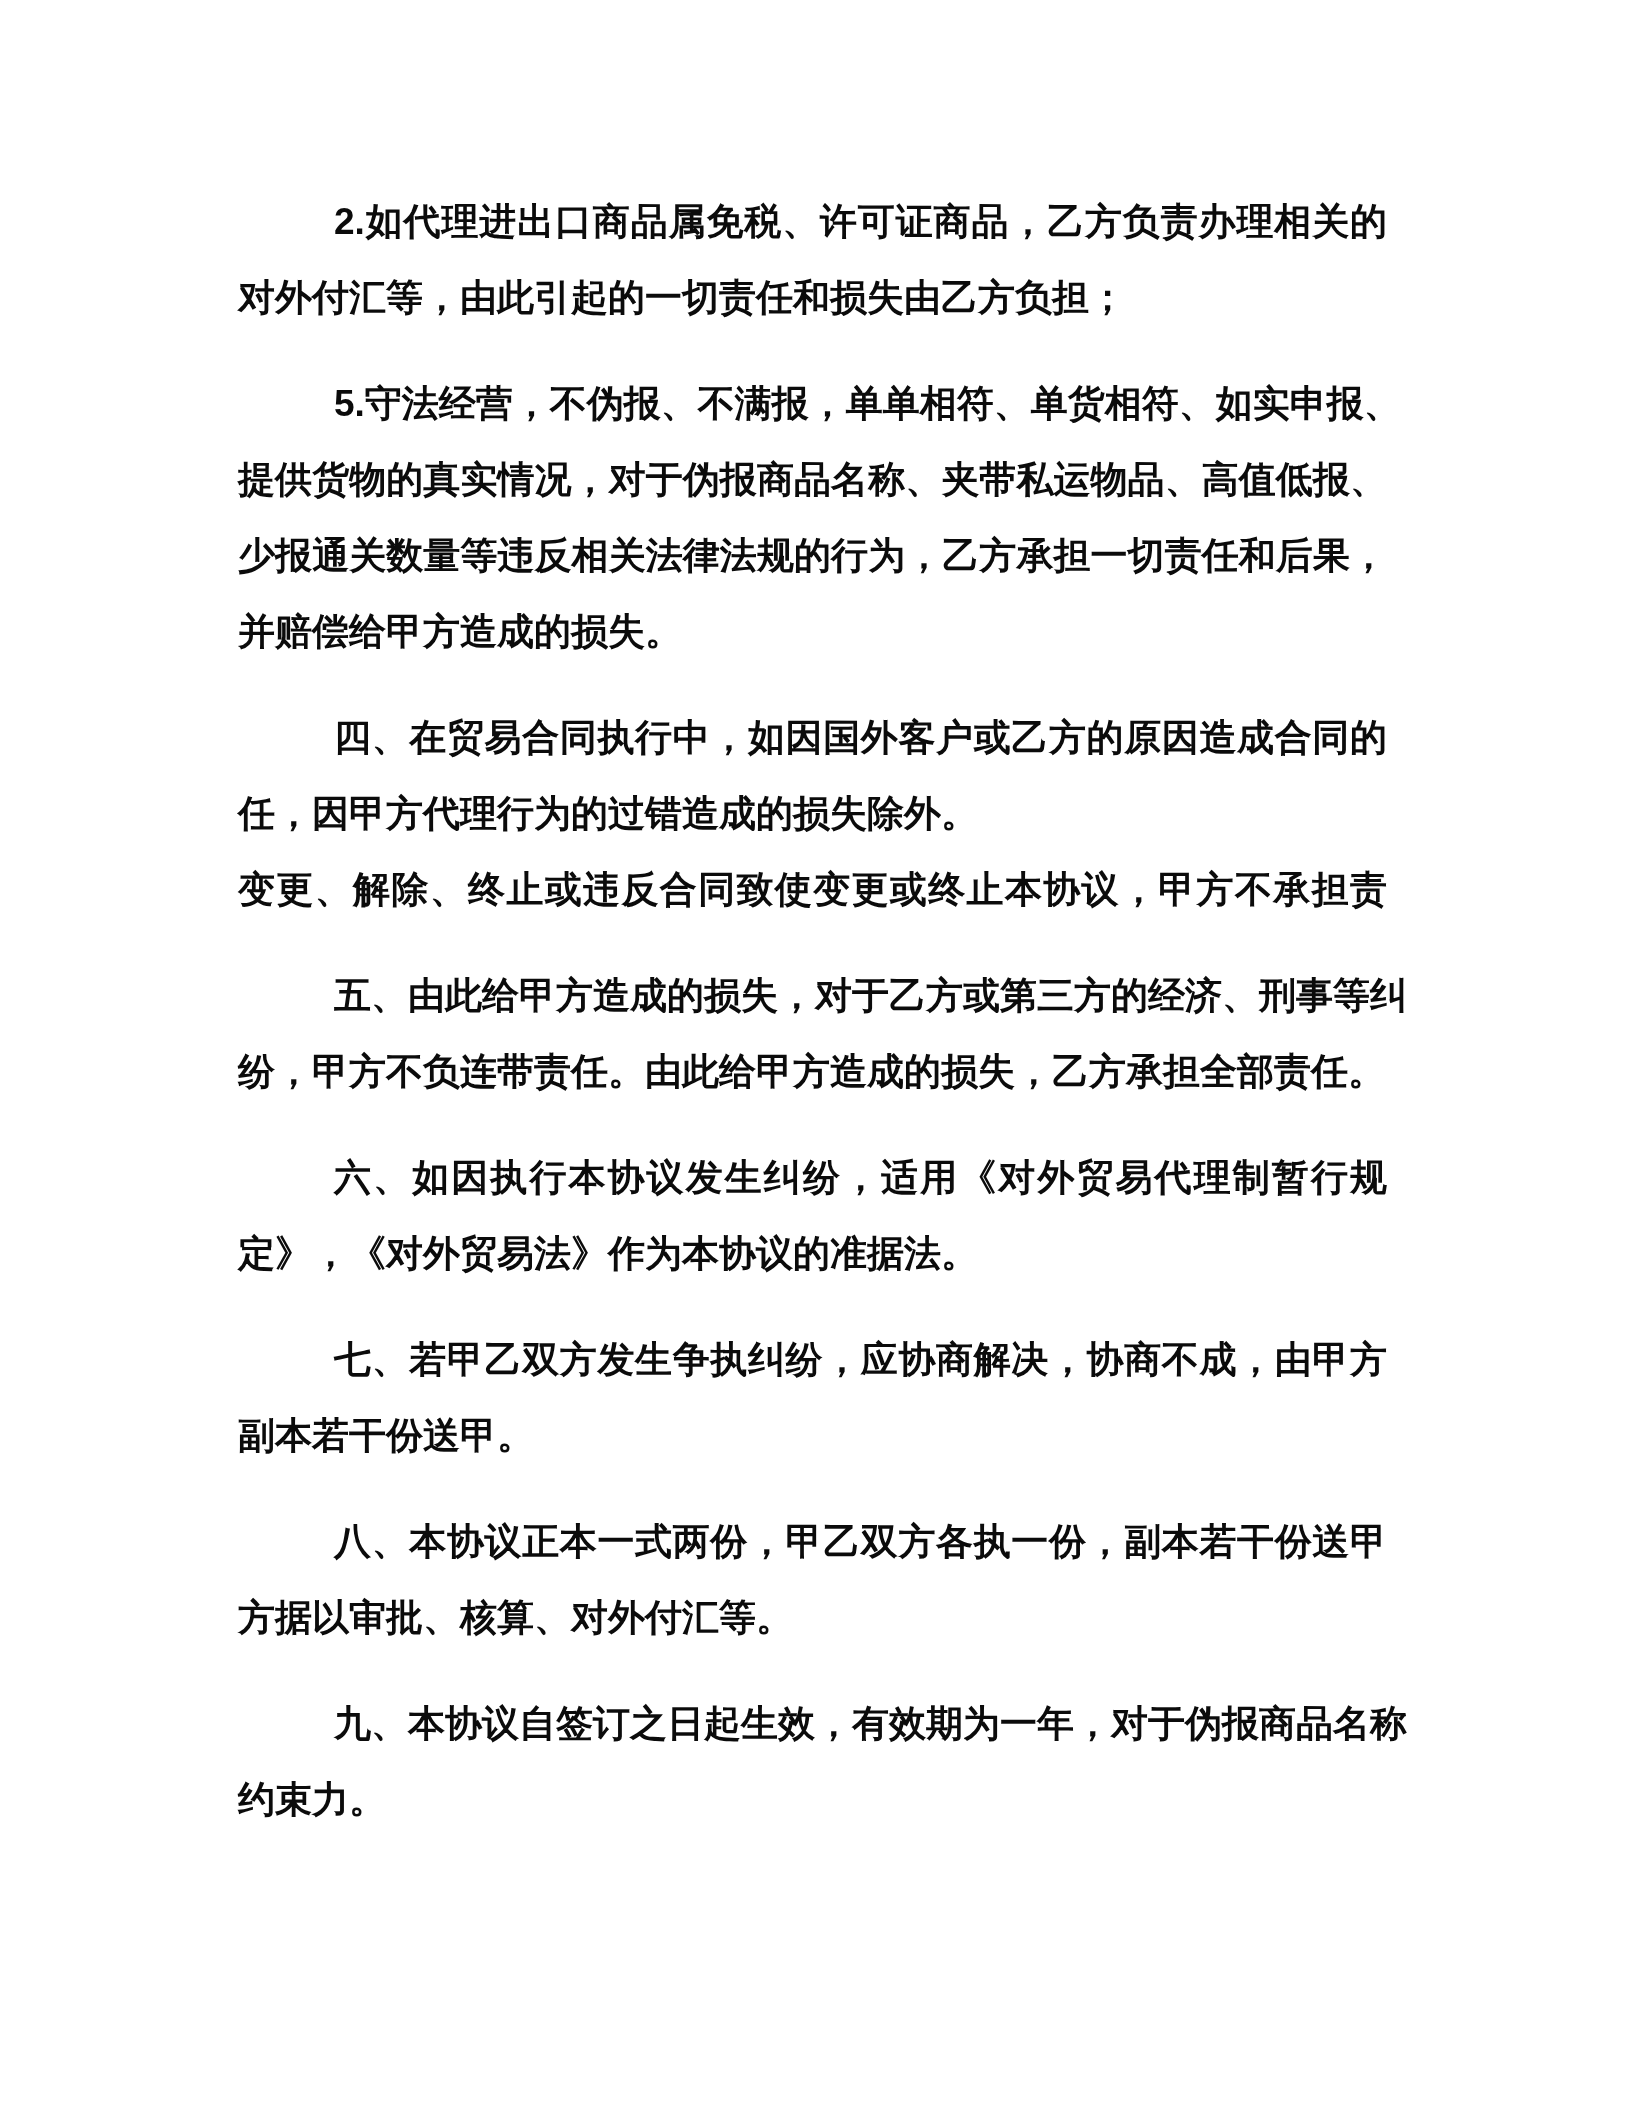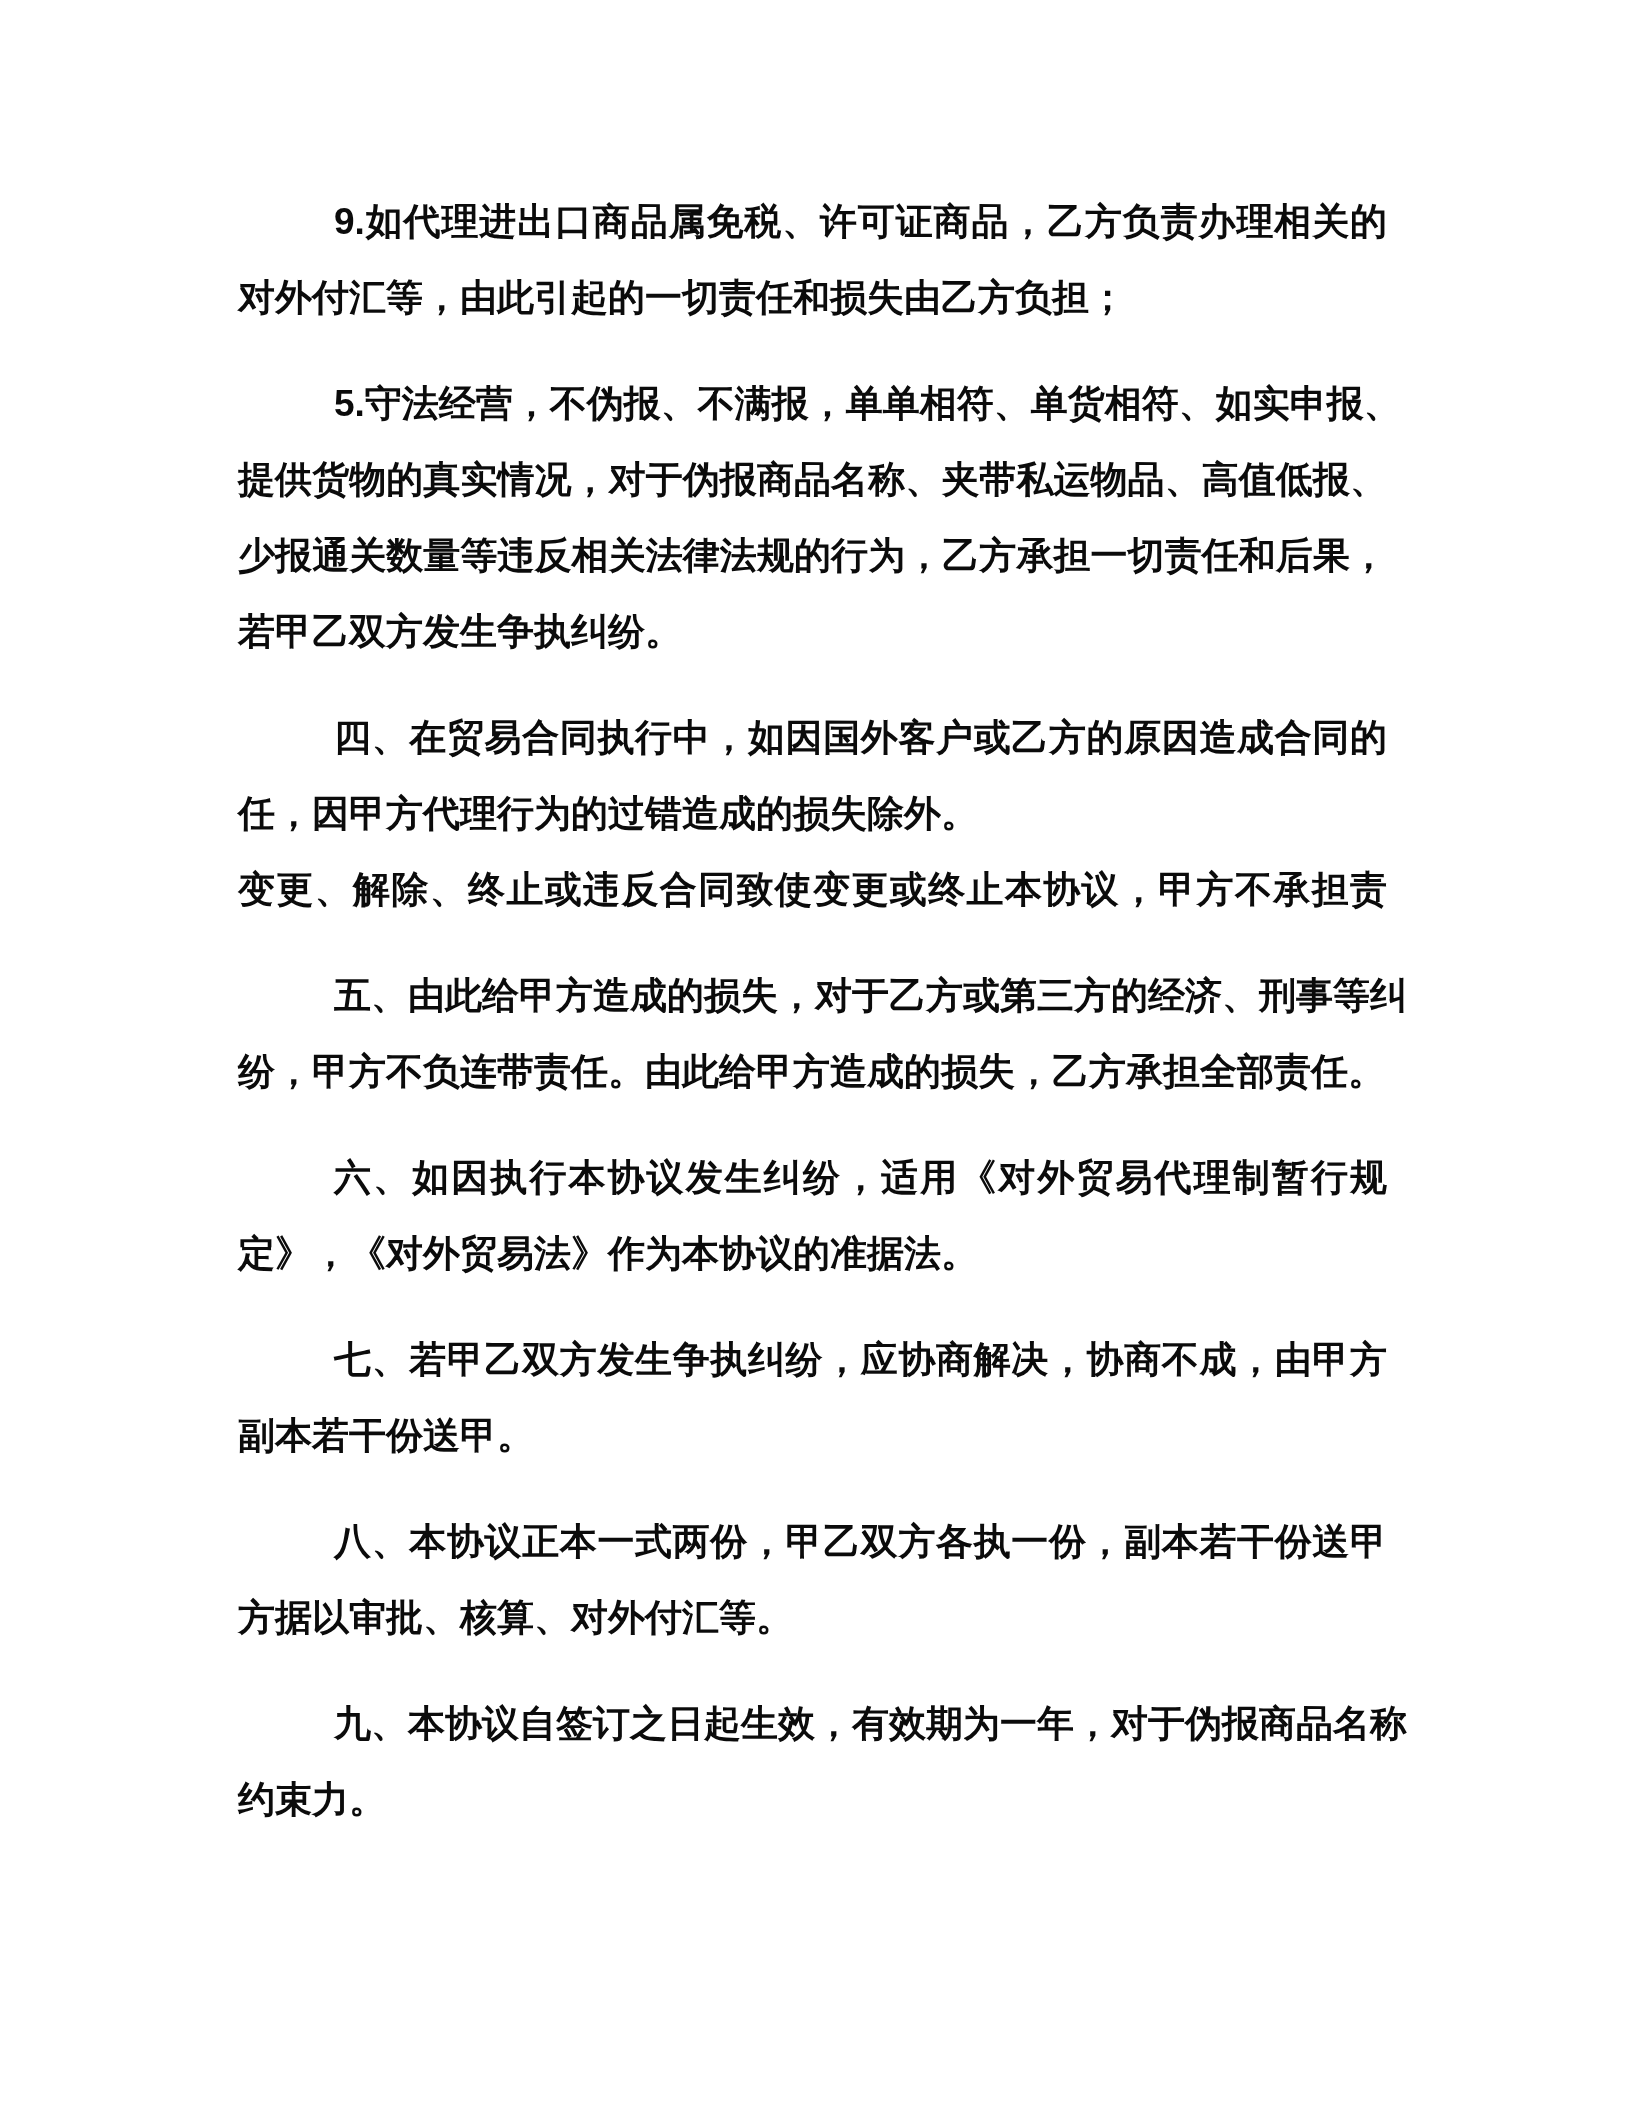--- a/index.html
+++ b/index.html
@@ -43,28 +43,28 @@
   .line.last {
     text-align-last: left;
   }
 </style>
 </head>
 <body>
 
 <div class="page">
   <div class="content" id="contract-body">
       <div class="para">
-        <div class="line first">9.如代理进出口商品属免税、许可证商品，乙方负责办理相关的</div>
+        <div class="line first">2.如代理进出口商品属免税、许可证商品，乙方负责办理相关的</div>
         <div class="line last">对外付汇等，由此引起的一切责任和损失由乙方负担；</div>
       </div>
       <div class="para">
         <div class="line first">5.守法经营，不伪报、不满报，单单相符、单货相符、如实申报、</div>
         <div class="line">提供货物的真实情况，对于伪报商品名称、夹带私运物品、高值低报、</div>
         <div class="line">少报通关数量等违反相关法律法规的行为，乙方承担一切责任和后果，</div>
-        <div class="line last">若甲乙双方发生争执纠纷。</div>
+        <div class="line last">并赔偿给甲方造成的损失。</div>
       </div>
       <div class="para">
         <div class="line first">四、在贸易合同执行中，如因国外客户或乙方的原因造成合同的</div>
         <div class="line last">任，因甲方代理行为的过错造成的损失除外。</div>
         <div class="line">变更、解除、终止或违反合同致使变更或终止本协议，甲方不承担责</div>
       </div>
       <div class="para">
         <div class="line first">五、由此给甲方造成的损失，对于乙方或第三方的经济、刑事等纠</div>
         <div class="line last">纷，甲方不负连带责任。由此给甲方造成的损失，乙方承担全部责任。</div>
       </div>

